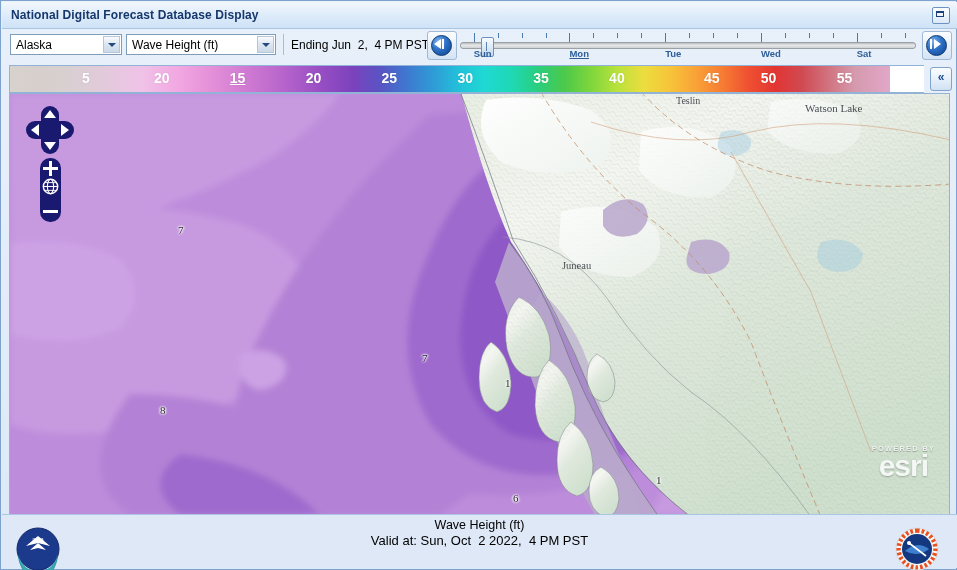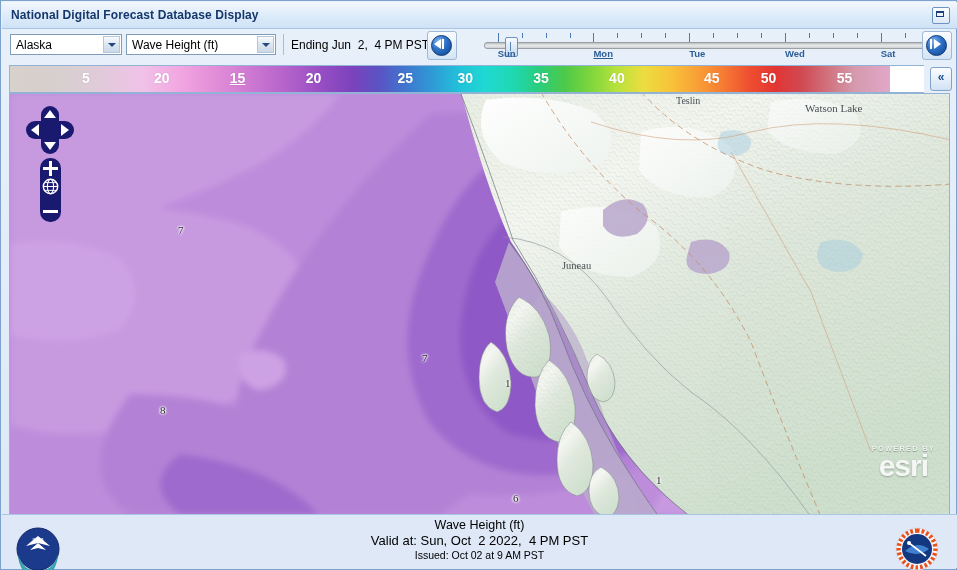--- a/index.html
+++ b/index.html
@@ -127,21 +127,21 @@
     width: 2px; height: 10px;
     background: #ffffff;
   }
   #step-back .tri { left: 6px; border-right: 7px solid #ffffff; }
   #step-back .bar { left: 14px; }
   #step-fwd  .tri { left: 11px; border-left: 7px solid #ffffff; }
   #step-fwd  .bar { left: 7px; }
 
   
   #timeline {
-    position: absolute; left: 482px; top: 4px;
+    position: absolute; left: 458px; top: 4px;
     width: 456px; height: 25px;
     cursor: pointer;
   }
   #timeline-ticks {
     position: absolute; left: 0; top: 0;
     width: 456px; height: 9px;
   }
   #timeline-ticks .tick {
     position: absolute; top: 0;
     width: 1px; background: #4c7ab0;
@@ -414,21 +414,21 @@
   </div>
 
   <div id="colorbar-wrap">
     <div id="colorbar-gradient" style="background: linear-gradient(90deg, rgb(216, 210, 205) 0%, rgb(214, 207, 203) 3%, rgb(217, 207, 210) 7%, rgb(227, 201, 220) 11%, rgb(240, 194, 232) 15%, rgb(242, 168, 226) 19%, rgb(228, 143, 216) 23%, rgb(207, 122, 210) 27%, rgb(183, 101, 204) 31%, rgb(154, 79, 196) 35%, rgb(123, 66, 189) 39%, rgb(90, 84, 196) 42%, rgb(63, 119, 207) 45%, rgb(47, 154, 214) 48%, rgb(34, 193, 218) 51%, rgb(31, 217, 211) 54%, rgb(31, 216, 180) 57%, rgb(42, 206, 126) 60%, rgb(76, 201, 74) 63%, rgb(126, 214, 60) 66%, rgb(185, 226, 60) 69%, rgb(236, 221, 63) 72%, rgb(247, 196, 58) 75%, rgb(249, 161, 55) 78%, rgb(246, 124, 51) 81%, rgb(239, 79, 49) 84%, rgb(226, 53, 51) 87%, rgb(208, 74, 82) 90%, rgb(209, 115, 127) 93%, rgb(213, 154, 173) 96%, rgb(225, 167, 200) 100%, rgb(239, 131, 205) 104%, rgb(244, 91, 195) 108%, rgb(246, 44, 181) 112%);"></div>
     <div id="colorbar-blank"></div>
     <div id="colorbar-labels">
         <div class="cbl" style="left: 75.8621px;">5</div>
         <div class="cbl" style="left: 151.724px;">20</div>
         <div class="cbl" style="left: 227.586px; text-decoration: underline;">15</div>
         <div class="cbl" style="left: 303.448px;">20</div>
-        <div class="cbl" style="left: 379.31px; margin-left: 16px;">25</div>
+        <div class="cbl" style="left: 379.31px;">25</div>
         <div class="cbl" style="left: 455.172px;">30</div>
         <div class="cbl" style="left: 531.034px;">35</div>
         <div class="cbl" style="left: 606.897px;">40</div>
         <div class="cbl" style="left: 682.759px; margin-left: 19px;">45</div>
         <div class="cbl" style="left: 758.621px;">50</div>
         <div class="cbl" style="left: 834.483px;">55</div>
       </div>
   </div>
   <div id="collapse-button">
     <span>«</span>
@@ -577,21 +577,20 @@
         </span>
         <span id="zoom-out"></span>
       </div>
     </div>
   </div>
 
   <div id="footer">
     <div id="caption">
       <div id="caption-title">Wave Height (ft)</div>
       <div id="caption-valid">Valid at: Sun, Oct  2 2022,  4 PM PST</div>
-      <div id="caption-issued">Issued: Oct 02 at 9 AM PST</div>
     </div>
 
     <div id="noaa-logo">
       <svg viewBox="0 0 44 44" width="44" height="44">
         <circle cx="22" cy="22" r="21" fill="#1b3a8c"></circle>
         <circle cx="22" cy="22" r="21" fill="none" stroke="#12296b" stroke-width="1"></circle>
         <path d="M1.6,24 a20.4,20.4 0 0 0 40.8,0 a20.4,29 0 0 1 -40.8,0 Z" fill="#2e9aa8"></path>
         <path d="M3,26 a19,19 0 0 0 38,0 a19,26 0 0 1 -38,0 Z" fill="#3aa9b4"></path>
         <path d="M22,9 L34,19 L22,16 L10,19 Z" fill="#ffffff"></path>
         <path d="M22,16 L30,23 L22,21 L14,23 Z" fill="#ffffff"></path>

